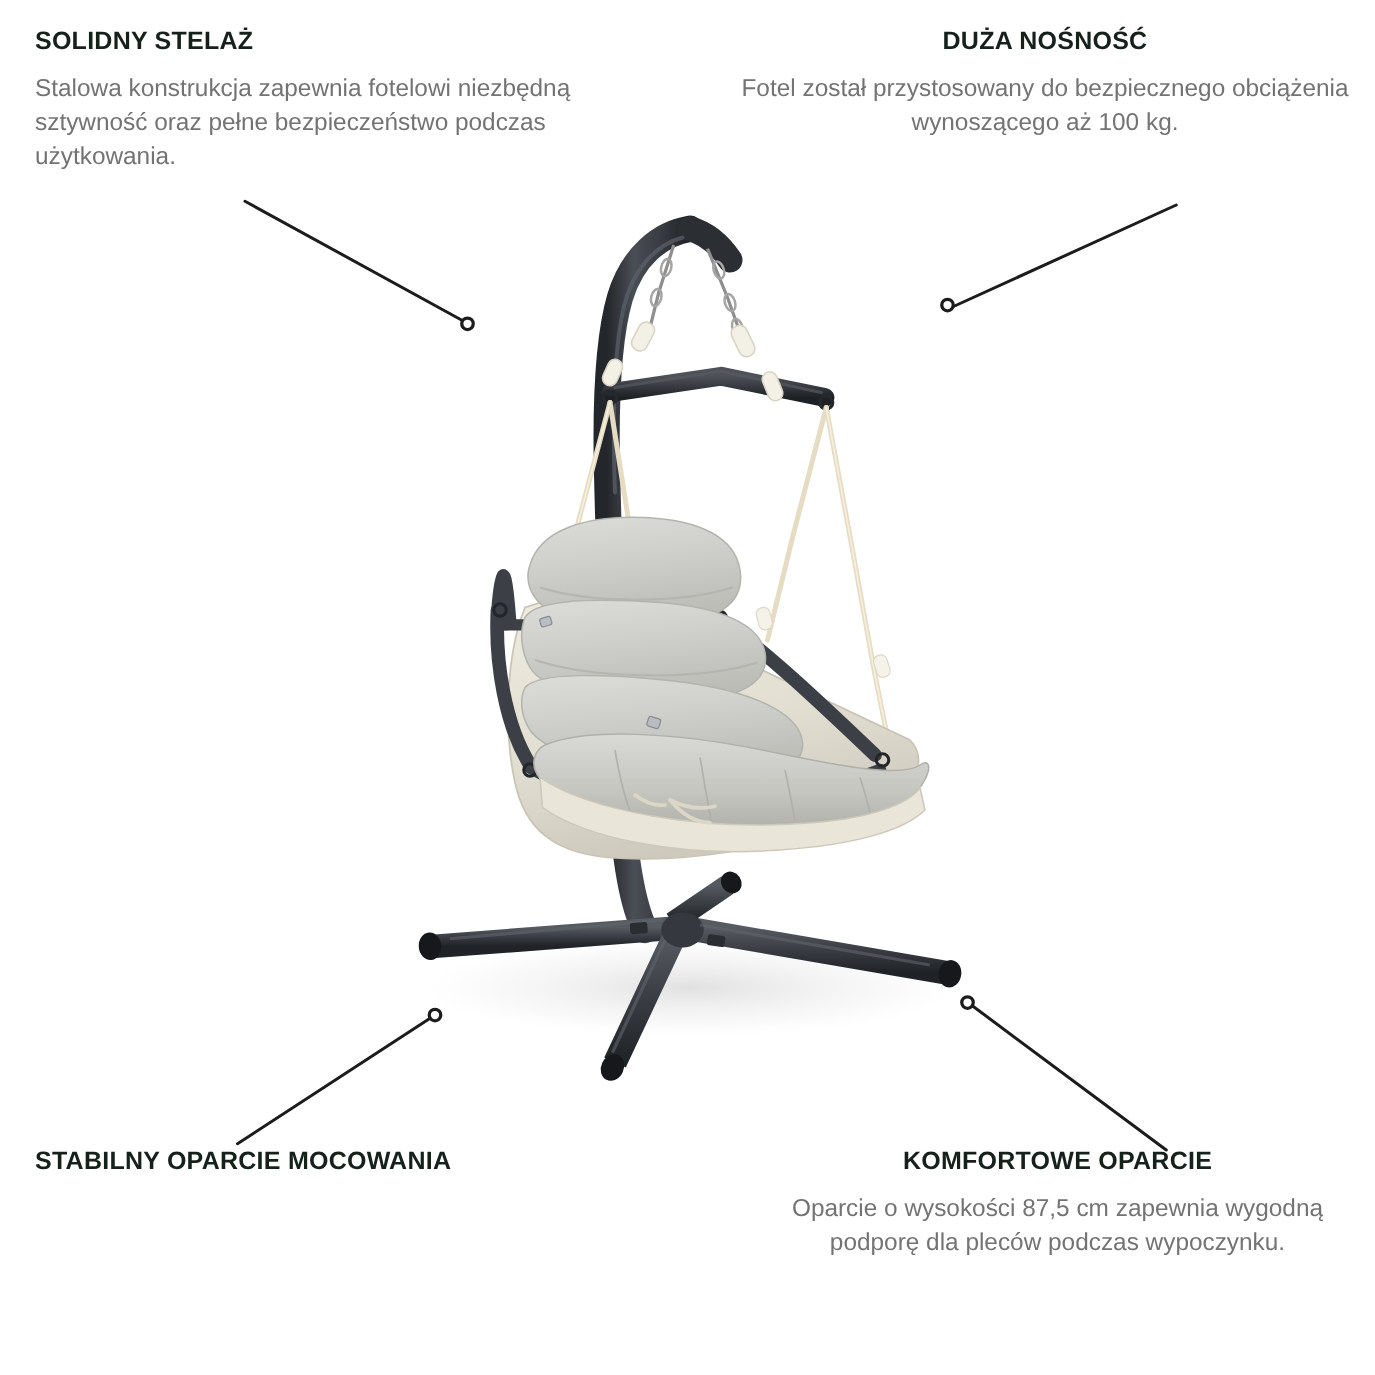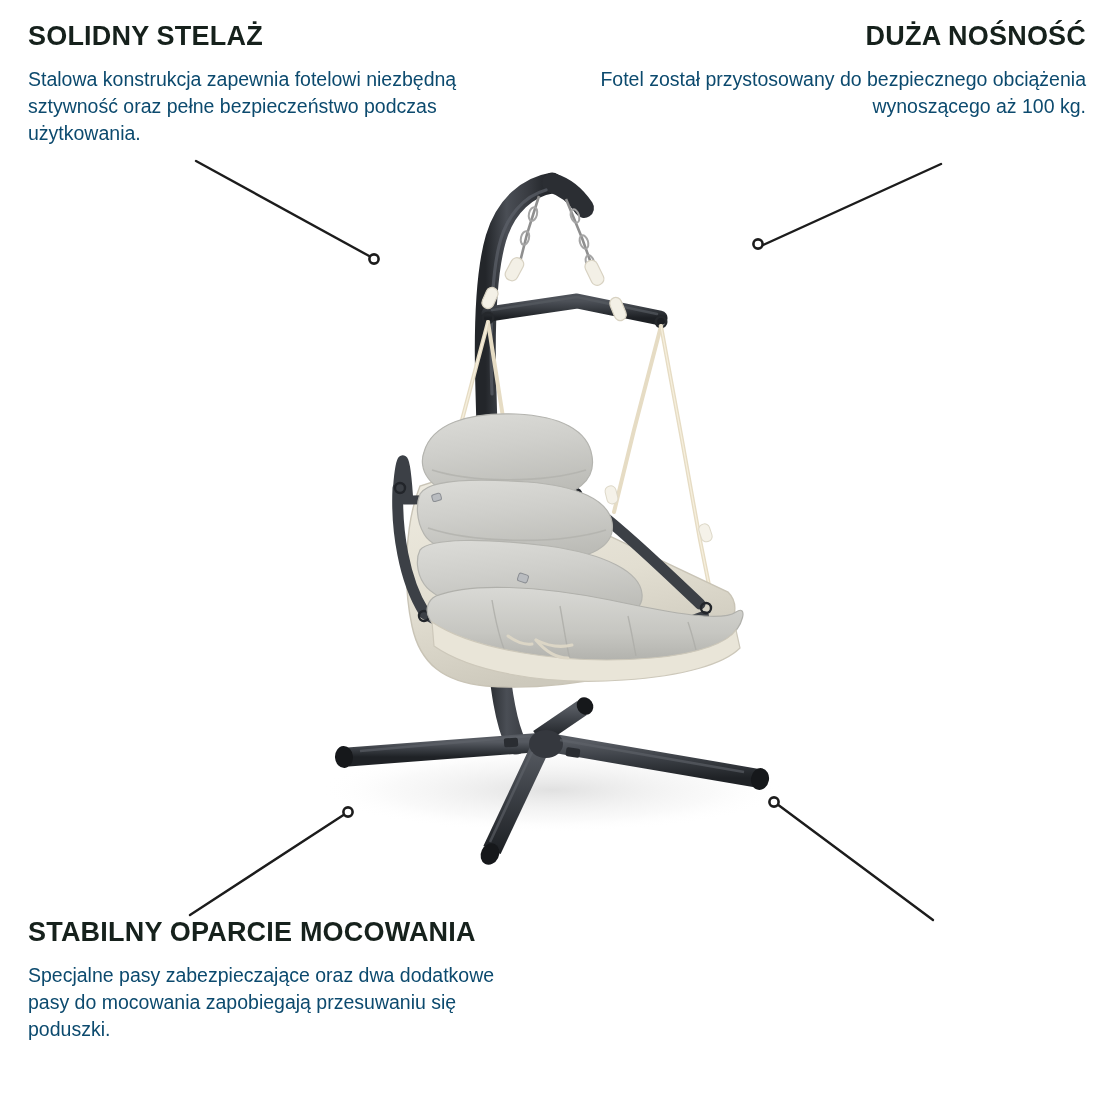--- a/index.html
+++ b/index.html
@@ -16,38 +16,38 @@
     position: relative;
     width: 1100px;
     height: 1100px;
     background: #ffffff;
   }
 
   
   .feature { position: absolute; }
 
   .feature-title {
-    font-size: 27px;
+    font-size: 20px;
     font-weight: 700;
     letter-spacing: 0.2px;
     color: #16211c;
     line-height: 1.1;
     white-space: nowrap;
   }
 
   .feature-desc {
     font-size: 19.5px;
     font-weight: 400;
-    color: #0c4a6e;
+    color: #737373;
     line-height: 1.38;
     margin-top: 14px;
   }
 
   .align-left  { text-align: left; }
-  .align-right { text-align: right; }
+  .align-right { text-align: center; }
 
   #feature-top-left     { left: 28px;  top: 22px;  width: 460px; }
   #feature-top-right    { right: 14px; top: 22px;  width: 500px; }
   #feature-bottom-left  { left: 28px;  top: 918px; width: 500px; }
   #feature-bottom-right { right: 14px; top: 918px; width: 480px; }
 
   
   #pointer-layer {
     position: absolute;
     left: 0; top: 0;
@@ -316,17 +316,20 @@
     <div class="feature-desc">Stalowa konstrukcja zapewnia fotelowi niezbędną sztywność oraz pełne bezpieczeństwo podczas użytkowania.</div>
   </div>
 
   <div class="feature align-right" id="feature-top-right">
     <div class="feature-title">DUŻA NOŚNOŚĆ</div>
     <div class="feature-desc">Fotel został przystosowany do bezpiecznego obciążenia wynoszącego aż 100 kg.</div>
   </div>
 
   <div class="feature align-left" id="feature-bottom-left">
     <div class="feature-title">STABILNY OPARCIE MOCOWANIA</div>
-    <div class="feature-desc"> Specjalne pasy zabezpieczające oraz dwa dodatkowe pasy do mocowania zapobiegają przesuwaniu się poduszki.</div>
   </div>
 
+  <div class="feature align-right" id="feature-bottom-right">
+    <div class="feature-title">KOMFORTOWE OPARCIE</div>
+    <div class="feature-desc">Oparcie o wysokości 87,5 cm zapewnia wygodną podporę dla pleców podczas wypoczynku.</div>
+  </div>
 
 </div>
 
 </body></html>

